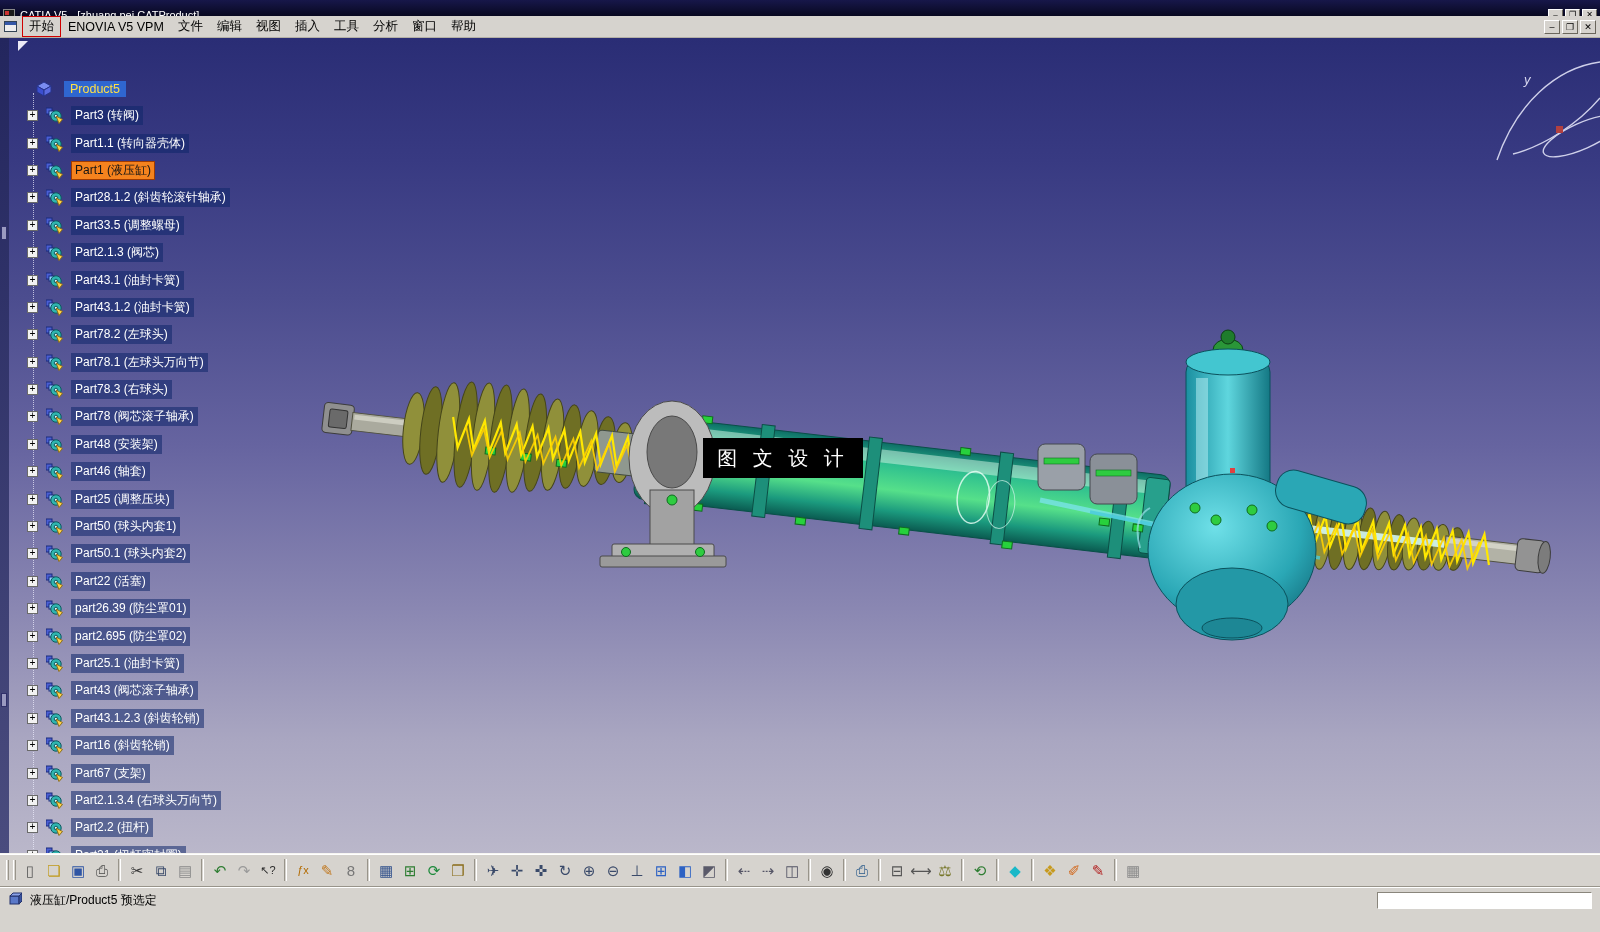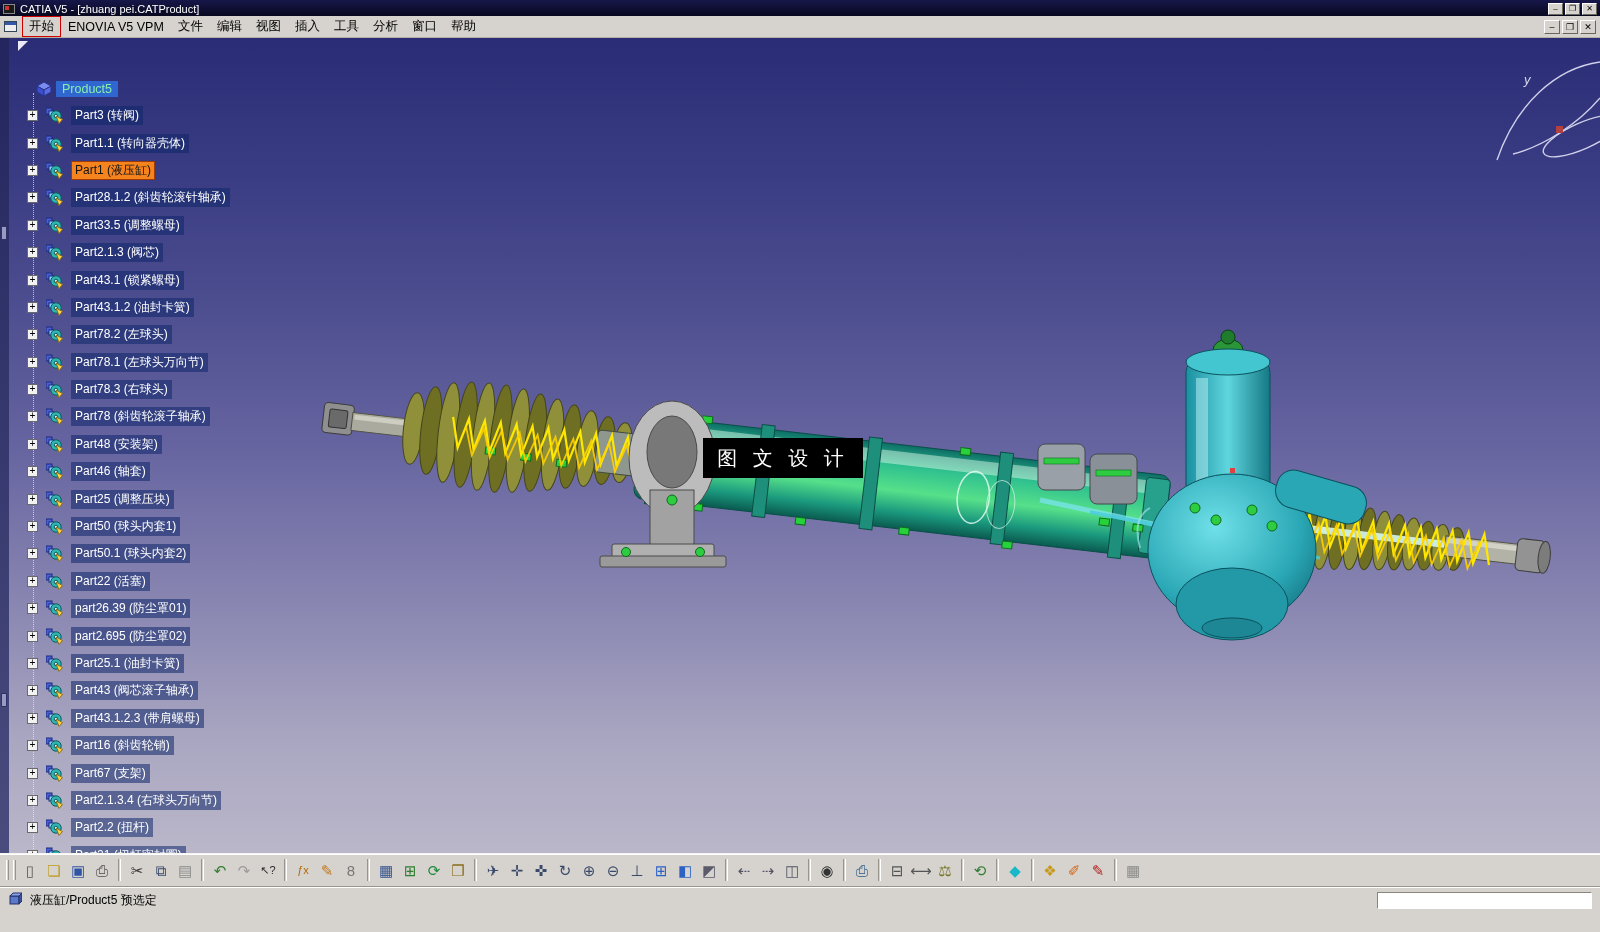--- a/index.html
+++ b/index.html
@@ -1,21 +1,21 @@
 <!DOCTYPE html>
 <html><head>
 <meta charset="utf-8">
 <style>
   * { box-sizing: border-box; margin: 0; padding: 0; }
   html,body { width: 1600px; height: 932px; overflow: hidden; }
   body { position: relative; font-family: "Liberation Sans", sans-serif; background: #d6d3ce; }
 
   
   #titlebar { position:absolute; left:0; top:0; width:1600px; height:16px;
-    background:linear-gradient(#17174a,#06061a); color:#fff; display:flex; align-items:center;
+    background:linear-gradient(#17174a,#06061a); color:#fff; display:flex; align-items:flex-start;
     padding:9px 3px; font-size:11px; gap:5px; }
   #app-icon { width:12px; height:10px; background:#1a1a1a; border:1px solid #888; position:relative; flex:none; }
   #app-icon::after { content:""; position:absolute; left:1px; top:1px; width:4px; height:4px; background:#c33; }
   .win-btns { margin-left:auto; display:flex; gap:2px; }
   .win-btn { width:15px; height:12px; background:#d6d3ce; border:1px solid; border-color:#fff #6a665c #6a665c #fff;
     font-size:8px; line-height:10px; text-align:center; color:#000; }
 
   
   #menubar { position:absolute; left:0; top:16px; width:1600px; height:22px; background:#d6d3ce;
     display:flex; align-items:center; font-size:12.5px; color:#000; padding:0 4px; gap:1px;
@@ -45,21 +45,21 @@
     border-left:1px dotted rgba(240,240,255,.7); }
   .tree-root-row { height:27px; display:flex; align-items:center; padding-left:22px; position:relative; }
   .tree-row { height:27.4px; display:flex; align-items:center; padding-left:13px; position:relative; }
   .plus { width:11px; height:11px; background:#f2f2f2; border:1px solid #6a6a6a; color:#000;
     font-size:10px; line-height:9px; text-align:center; flex:none; z-index:2; font-family:"Liberation Mono",monospace; }
   .p-icon { width:17px; height:17px; flex:none; margin-left:8px; display:inline-block; z-index:2; }
   .root-icon { width:16px; height:16px; flex:none; display:inline-block; z-index:2; }
   .t-label { font-size:12px; color:#fff; background:rgba(14,38,105,.55); padding:1px 4px;
     margin-left:8px; white-space:nowrap; }
   .t-label.orange { background:#f5831e; color:#151515; border:1px solid #a03c00; padding:0 3px; }
-  .root-label { font-size:12.5px; color:#86efac; background:#2f66d0; padding:1px 6px; margin-left:4px; }
+  .root-label { font-size:12.5px; color:#fde047; background:#2f66d0; padding:1px 6px; margin-left:12px; }
 
   
   #toolbar { position:absolute; left:0; top:853px; width:1600px; height:33px; background:#d6d3ce;
     border-top:1px solid #f6f5f1; box-shadow:inset 0 1px 0 #fff; display:flex; align-items:center; padding:0 4px; }
   .grip { width:3px; height:20px; border-left:1px solid #fff; border-right:1px solid #98948a; margin:0 2px; flex:none; }
   .tool { width:24px; height:24px; display:flex; align-items:center; justify-content:center; flex:none;
     border:1px solid transparent; line-height:1; }
   .tsep { width:3px; height:22px; border-left:1px solid #98948a; border-right:1px solid #fff; margin:0 4px; flex:none; }
 
   
@@ -350,21 +350,21 @@
         </div>
         <div class="tree-row">
           <span class="plus">+</span>
           <span class="p-icon"><svg width="17" height="17" viewBox="0 0 17 17">
               <rect x="0" y="1" width="6" height="6" fill="#4a5fd4" stroke="#1a2a7a"></rect>
               <rect x="3" y="4" width="5" height="5" fill="#8fd0ff" stroke="#1a2a7a"></rect>
               <circle cx="10" cy="9" r="5.2" fill="#2fb6b0" stroke="#0e5a60"></circle>
               <circle cx="10" cy="9" r="1.8" fill="#d8f6ff" stroke="#0e5a60"></circle>
               <path d="M10 9 L16.5 12.5 L13 16.5 Z" fill="#ffd24a" stroke="#8a6d1a"></path>
             </svg></span>
-          <span class="t-label">Part43.1 (锁紧螺母)</span>
+          <span class="t-label">Part43.1 (油封卡簧)</span>
         </div>
         <div class="tree-row">
           <span class="plus">+</span>
           <span class="p-icon"><svg width="17" height="17" viewBox="0 0 17 17">
               <rect x="0" y="1" width="6" height="6" fill="#4a5fd4" stroke="#1a2a7a"></rect>
               <rect x="3" y="4" width="5" height="5" fill="#8fd0ff" stroke="#1a2a7a"></rect>
               <circle cx="10" cy="9" r="5.2" fill="#2fb6b0" stroke="#0e5a60"></circle>
               <circle cx="10" cy="9" r="1.8" fill="#d8f6ff" stroke="#0e5a60"></circle>
               <path d="M10 9 L16.5 12.5 L13 16.5 Z" fill="#ffd24a" stroke="#8a6d1a"></path>
             </svg></span>
@@ -405,21 +405,21 @@
         </div>
         <div class="tree-row">
           <span class="plus">+</span>
           <span class="p-icon"><svg width="17" height="17" viewBox="0 0 17 17">
               <rect x="0" y="1" width="6" height="6" fill="#4a5fd4" stroke="#1a2a7a"></rect>
               <rect x="3" y="4" width="5" height="5" fill="#8fd0ff" stroke="#1a2a7a"></rect>
               <circle cx="10" cy="9" r="5.2" fill="#2fb6b0" stroke="#0e5a60"></circle>
               <circle cx="10" cy="9" r="1.8" fill="#d8f6ff" stroke="#0e5a60"></circle>
               <path d="M10 9 L16.5 12.5 L13 16.5 Z" fill="#ffd24a" stroke="#8a6d1a"></path>
             </svg></span>
-          <span class="t-label">Part78 (斜齿轮滚子轴承)</span>
+          <span class="t-label">Part78 (阀芯滚子轴承)</span>
         </div>
         <div class="tree-row">
           <span class="plus">+</span>
           <span class="p-icon"><svg width="17" height="17" viewBox="0 0 17 17">
               <rect x="0" y="1" width="6" height="6" fill="#4a5fd4" stroke="#1a2a7a"></rect>
               <rect x="3" y="4" width="5" height="5" fill="#8fd0ff" stroke="#1a2a7a"></rect>
               <circle cx="10" cy="9" r="5.2" fill="#2fb6b0" stroke="#0e5a60"></circle>
               <circle cx="10" cy="9" r="1.8" fill="#d8f6ff" stroke="#0e5a60"></circle>
               <path d="M10 9 L16.5 12.5 L13 16.5 Z" fill="#ffd24a" stroke="#8a6d1a"></path>
             </svg></span>
@@ -526,21 +526,21 @@
         </div>
         <div class="tree-row">
           <span class="plus">+</span>
           <span class="p-icon"><svg width="17" height="17" viewBox="0 0 17 17">
               <rect x="0" y="1" width="6" height="6" fill="#4a5fd4" stroke="#1a2a7a"></rect>
               <rect x="3" y="4" width="5" height="5" fill="#8fd0ff" stroke="#1a2a7a"></rect>
               <circle cx="10" cy="9" r="5.2" fill="#2fb6b0" stroke="#0e5a60"></circle>
               <circle cx="10" cy="9" r="1.8" fill="#d8f6ff" stroke="#0e5a60"></circle>
               <path d="M10 9 L16.5 12.5 L13 16.5 Z" fill="#ffd24a" stroke="#8a6d1a"></path>
             </svg></span>
-          <span class="t-label">Part43.1.2.3 (带肩螺母)</span>
+          <span class="t-label">Part43.1.2.3 (斜齿轮销)</span>
         </div>
         <div class="tree-row">
           <span class="plus">+</span>
           <span class="p-icon"><svg width="17" height="17" viewBox="0 0 17 17">
               <rect x="0" y="1" width="6" height="6" fill="#4a5fd4" stroke="#1a2a7a"></rect>
               <rect x="3" y="4" width="5" height="5" fill="#8fd0ff" stroke="#1a2a7a"></rect>
               <circle cx="10" cy="9" r="5.2" fill="#2fb6b0" stroke="#0e5a60"></circle>
               <circle cx="10" cy="9" r="1.8" fill="#d8f6ff" stroke="#0e5a60"></circle>
               <path d="M10 9 L16.5 12.5 L13 16.5 Z" fill="#ffd24a" stroke="#8a6d1a"></path>
             </svg></span>

